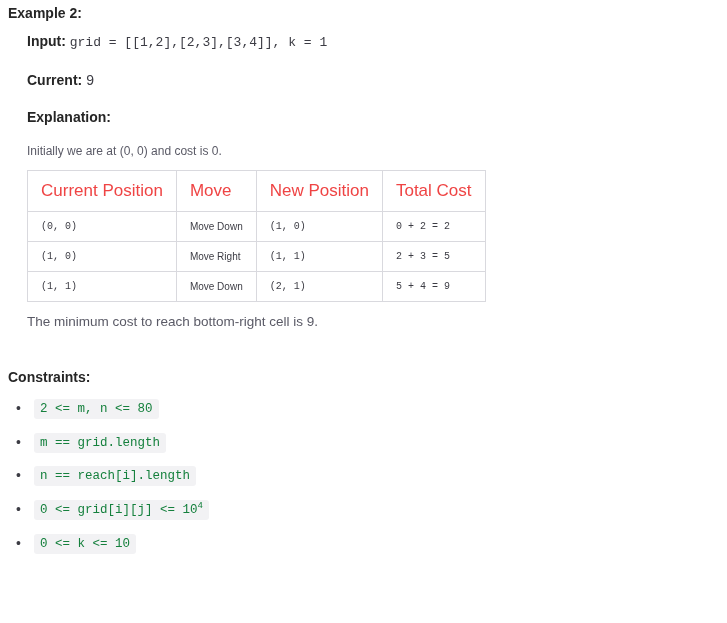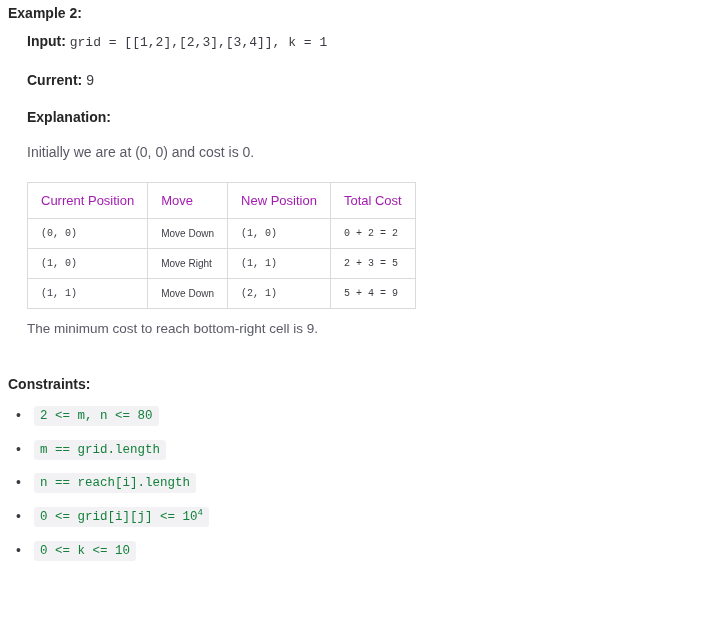--- a/index.html
+++ b/index.html
@@ -54,35 +54,35 @@
   }
   code, .code {
     font-family: "Liberation Mono", "DejaVu Sans Mono", monospace;
     font-size: 13px;
     color: #3c3c44;
     background: transparent;
     letter-spacing: 0;
   }
   .explain-line {
     color: #5a5a66;
-    font-size: 14px;
-    margin: 0 0 22px 0;
+    font-size: 12px;
+    margin: 0 0 12px 0;
   }
   table.cost-table {
     border-collapse: collapse;
     margin: 0 0 12px 0;
     background: #ffffff;
   }
   table.cost-table th {
     border: 1px solid #d9d9de;
     padding: 10px 13px;
     text-align: left;
-    font-size: 13px;
+    font-size: 17px;
     font-weight: normal;
-    color: #a21caf;
+    color: #ef4444;
     background: #ffffff;
   }
   table.cost-table td {
     border: 1px solid #d9d9de;
     padding: 9px 13px;
     text-align: left;
     font-size: 10px;
     color: #3c3c44;
     background: #ffffff;
     vertical-align: middle;

